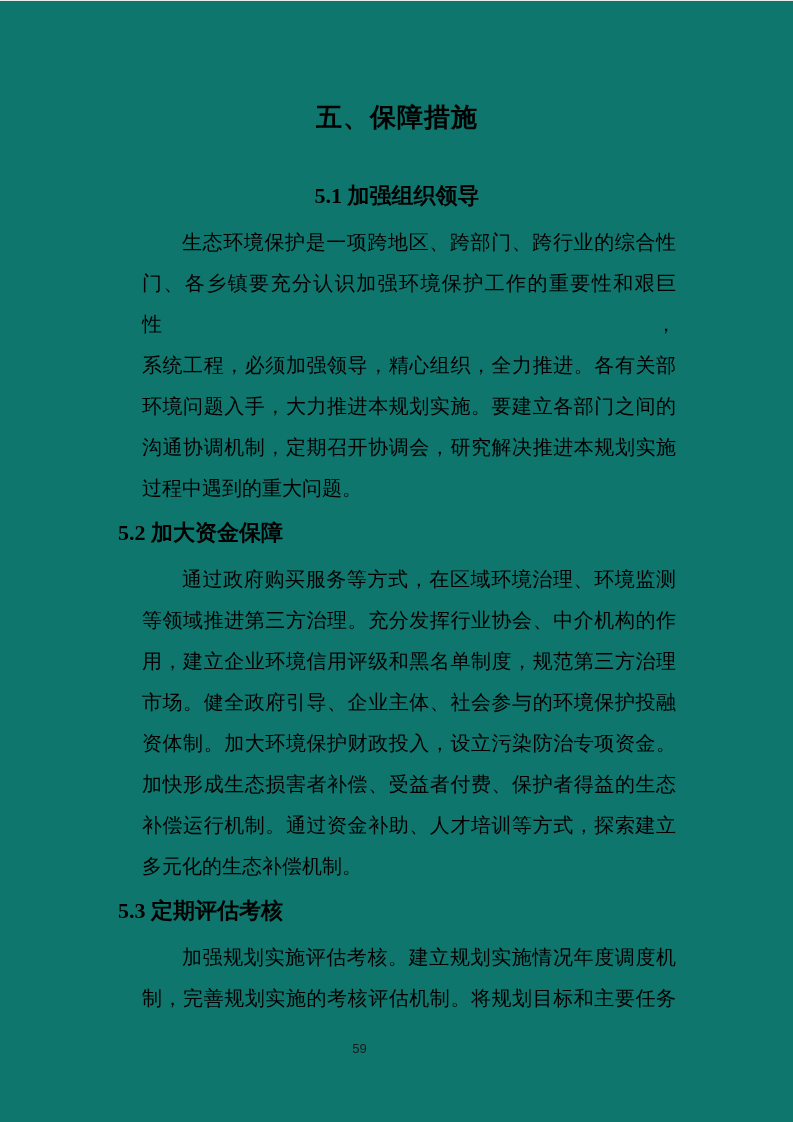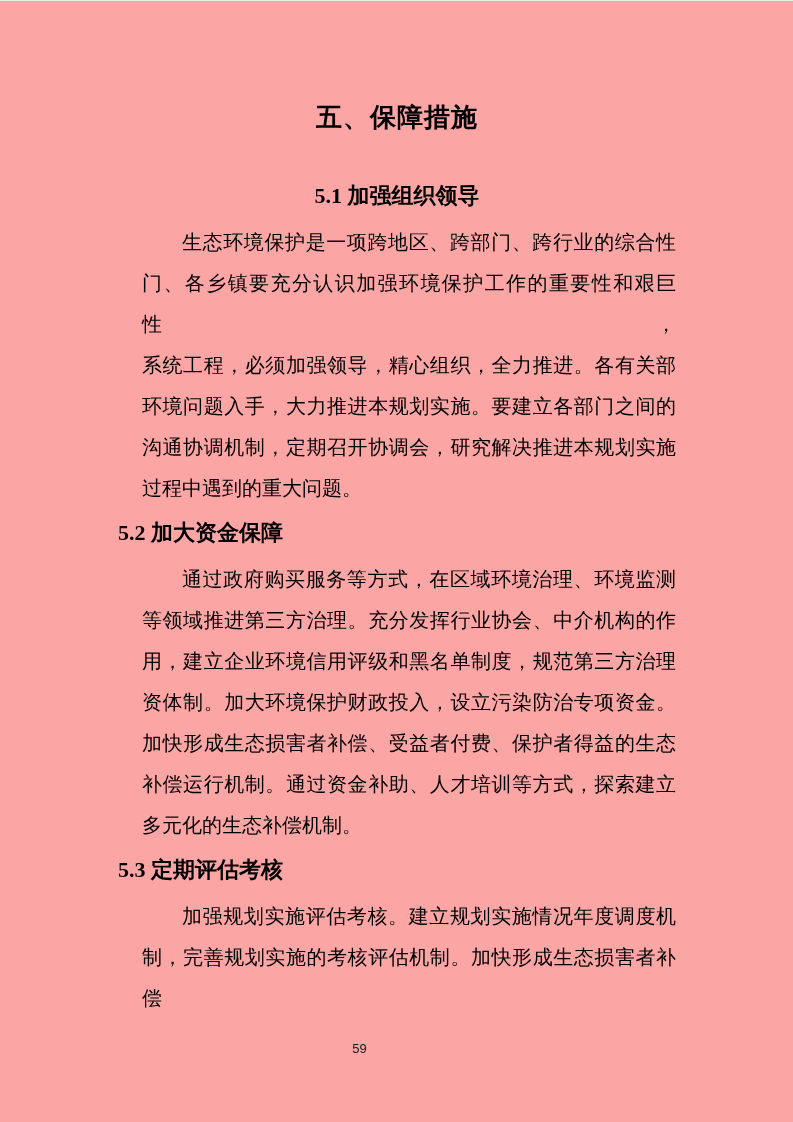--- a/index.html
+++ b/index.html
@@ -4,21 +4,21 @@
 <style>
   html, body {
     margin: 0;
     padding: 0;
     background: #ffffff;
   }
   .page {
     position: relative;
     width: 793px;
     height: 1122px;
-    background: #fca5a5;
+    background: #0f766e;
     color: #000000;
     font-family: "Liberation Serif", serif;
     overflow: hidden;
     border-top: 1px solid #ececec;
     box-sizing: border-box;
   }
   .content {
     position: absolute;
     left: 118px;
     top: 0;
@@ -90,31 +90,32 @@
           <div class="tline">过程中遇到的重大问题。</div>
         </div>
     </div>
 
     <div>
       <div class="sec-heading">5.2 加大资金保障</div>
       <div class="para" data-justify-last="false">
           <div class="tline first">通过政府购买服务等方式，在区域环境治理、环境监测</div>
           <div class="tline">等领域推进第三方治理。充分发挥行业协会、中介机构的作</div>
           <div class="tline">用，建立企业环境信用评级和黑名单制度，规范第三方治理</div>
+          <div class="tline">市场。健全政府引导、企业主体、社会参与的环境保护投融</div>
           <div class="tline">资体制。加大环境保护财政投入，设立污染防治专项资金。</div>
           <div class="tline">加快形成生态损害者补偿、受益者付费、保护者得益的生态</div>
           <div class="tline">补偿运行机制。通过资金补助、人才培训等方式，探索建立</div>
           <div class="tline">多元化的生态补偿机制。</div>
         </div>
     </div>
 
     <div>
       <div class="sec-heading">5.3 定期评估考核</div>
       <div class="para" data-justify-last="true">
           <div class="tline first">加强规划实施评估考核。建立规划实施情况年度调度机</div>
-          <div class="tline">制，完善规划实施的考核评估机制。加快形成生态损害者补偿</div>
+          <div class="tline">制，完善规划实施的考核评估机制。将规划目标和主要任务</div>
         </div>
     </div>
 
   </div>
 
   <div class="footer">59</div>
 </div>
 
 </body></html>

